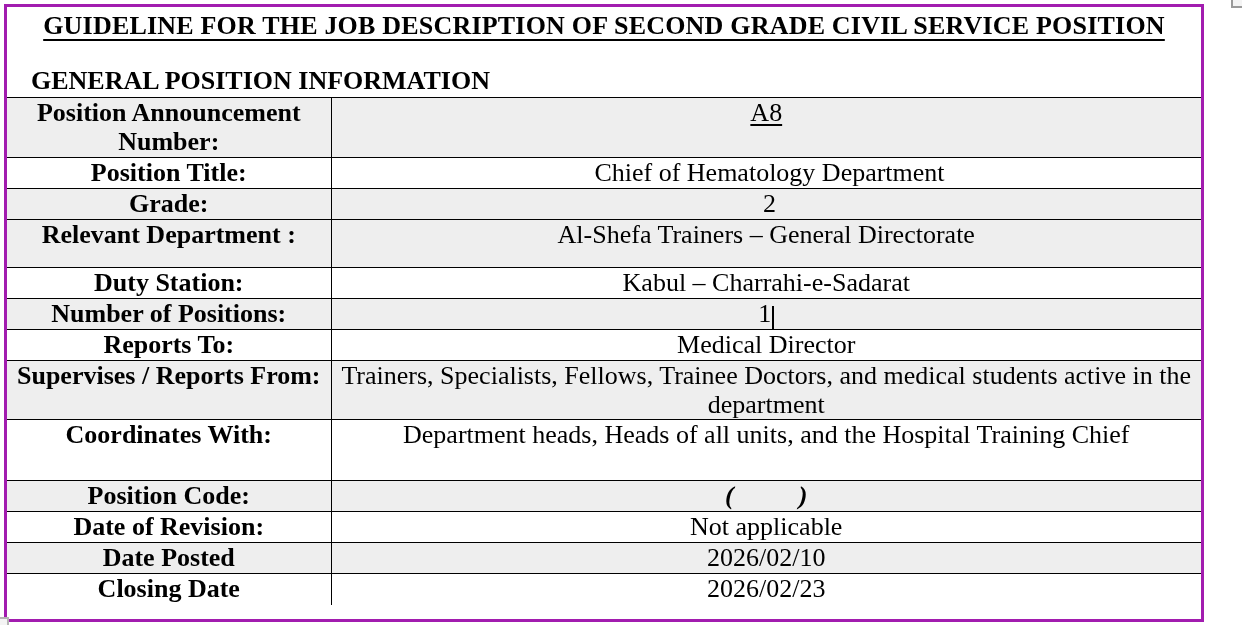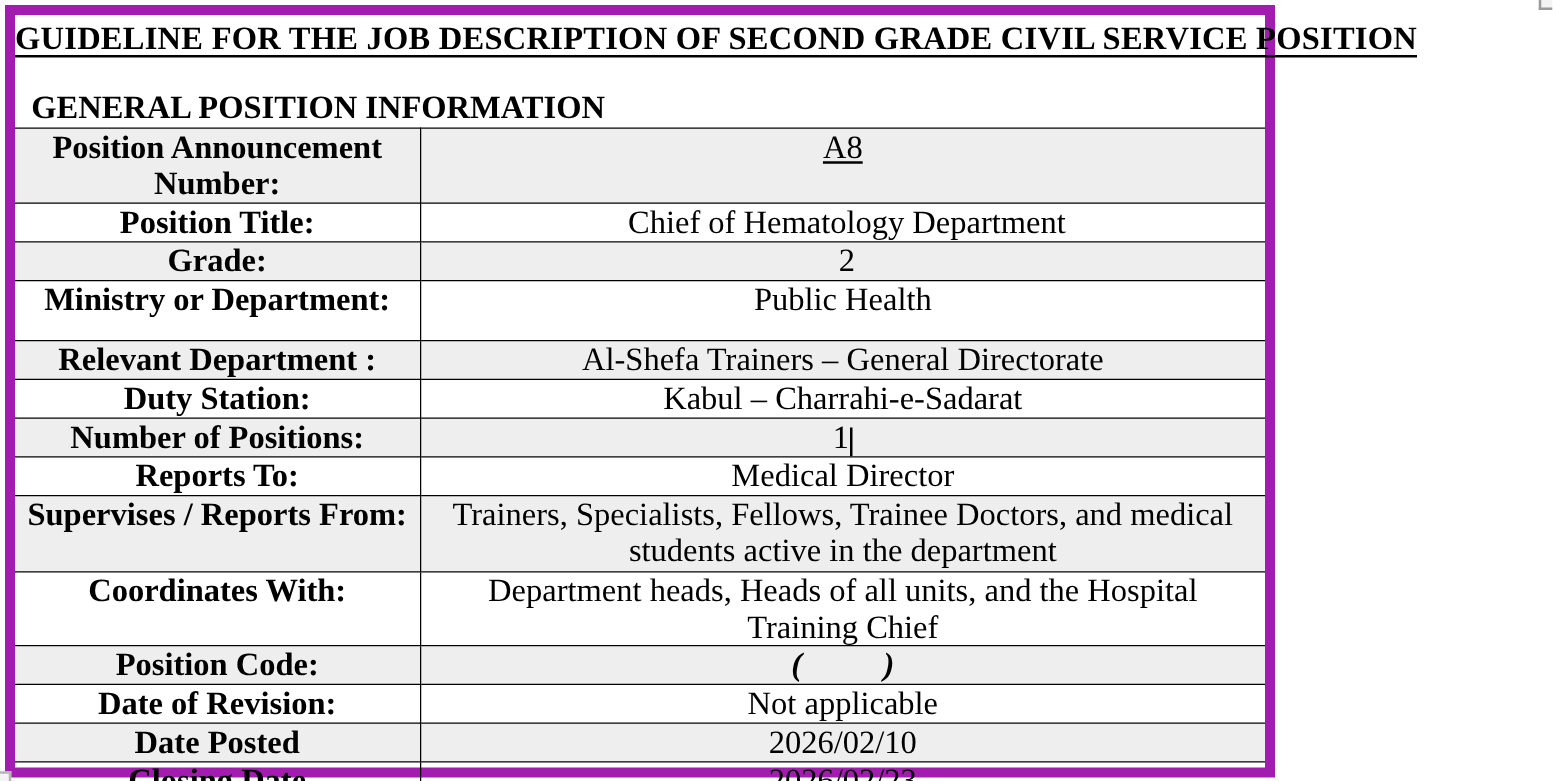--- a/index.html
+++ b/index.html
@@ -7,22 +7,22 @@
     width: 1242px; height: 625px;
     background: #ffffff;
     font-family: "Liberation Serif", "DejaVu Serif", serif;
     color: #000000;
     overflow: hidden;
     position: relative;
   }
   .page {
     position: absolute;
     left: 4px; top: 4px;
-    width: 1016px; height: 618px;
-    border: 8px solid #a21caf;
+    width: 1200px; height: 618px;
+    border: 3px solid #a21caf;
     background: #ffffff;
   }
   
   .doc-header {
     height: 90px;
     position: relative;
   }
   .doc-title {
     display: block;
     text-align: center;
@@ -31,21 +31,21 @@
     font-weight: bold;
     line-height: 30px;
     text-decoration: underline;
     text-decoration-thickness: 2px;
     text-underline-offset: 5px;
     letter-spacing: 0.2px;
     white-space: nowrap;
   }
   .section-heading {
     position: absolute;
-    left: 13px; bottom: 2px;
+    left: 24px; bottom: 2px;
     font-size: 26px;
     font-weight: bold;
     line-height: 28px;
     white-space: nowrap;
   }
   
   table.info-table {
     width: 100%;
     border-collapse: collapse;
     table-layout: fixed;
@@ -121,24 +121,20 @@
           <td class="value-cell center underline"><span class="val">A8</span></td>
         </tr>
         <tr>
           <td class="label-cell">Position Title:</td>
           <td class="value-cell"><span class="val"> Chief of Hematology Department</span></td>
         </tr>
         <tr class="shaded">
           <td class="label-cell">Grade:</td>
           <td class="value-cell"><span class="val"> 2</span></td>
         </tr>
-        <tr>
-          <td class="label-cell">Ministry or Department:</td>
-          <td class="value-cell"><span class="val">Public Health</span></td>
-        </tr>
         <tr class="shaded">
           <td class="label-cell">Relevant Department :</td>
           <td class="value-cell"><span class="val">Al-Shefa Trainers – General Directorate</span></td>
         </tr>
         <tr>
           <td class="label-cell">Duty Station:</td>
           <td class="value-cell"><span class="val">Kabul – Charrahi-e-Sadarat</span></td>
         </tr>
         <tr class="shaded">
           <td class="label-cell">Number of Positions:</td>

